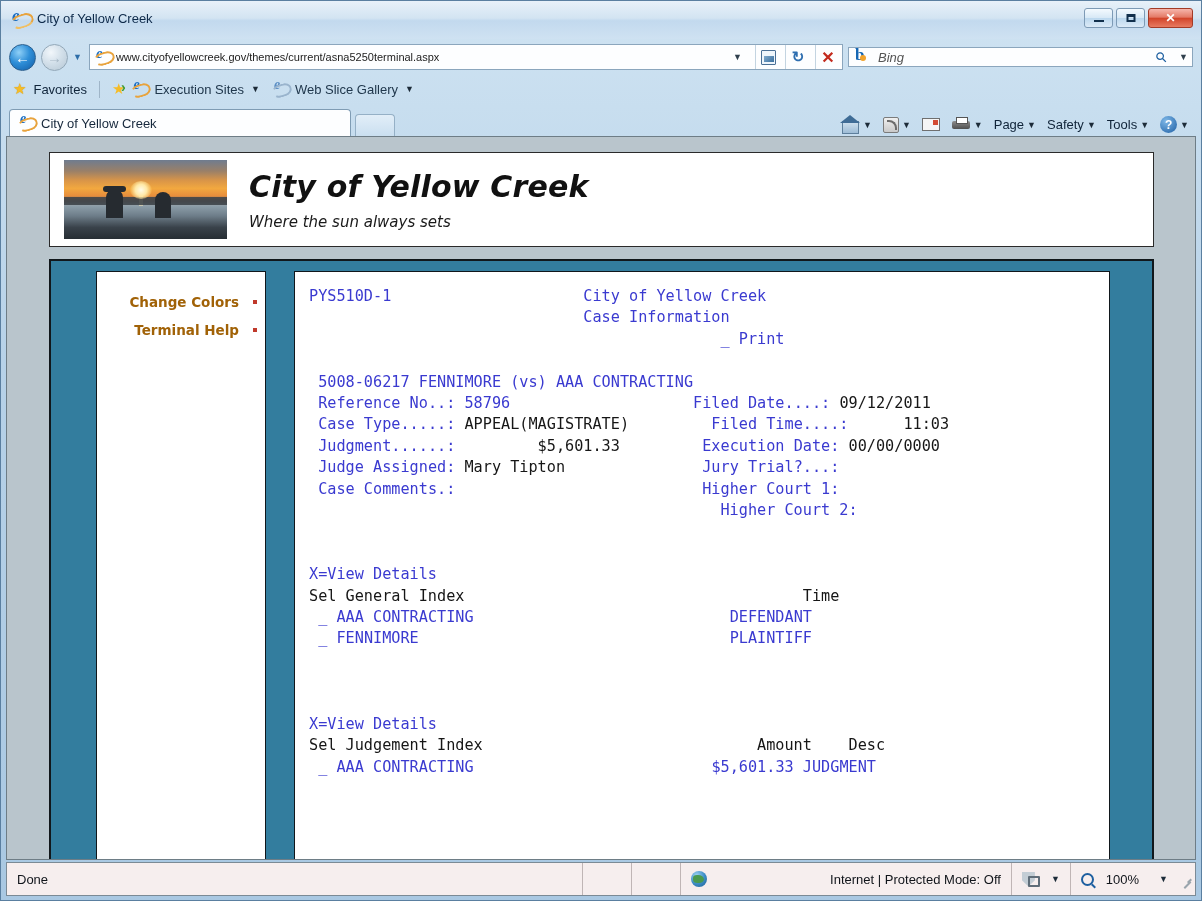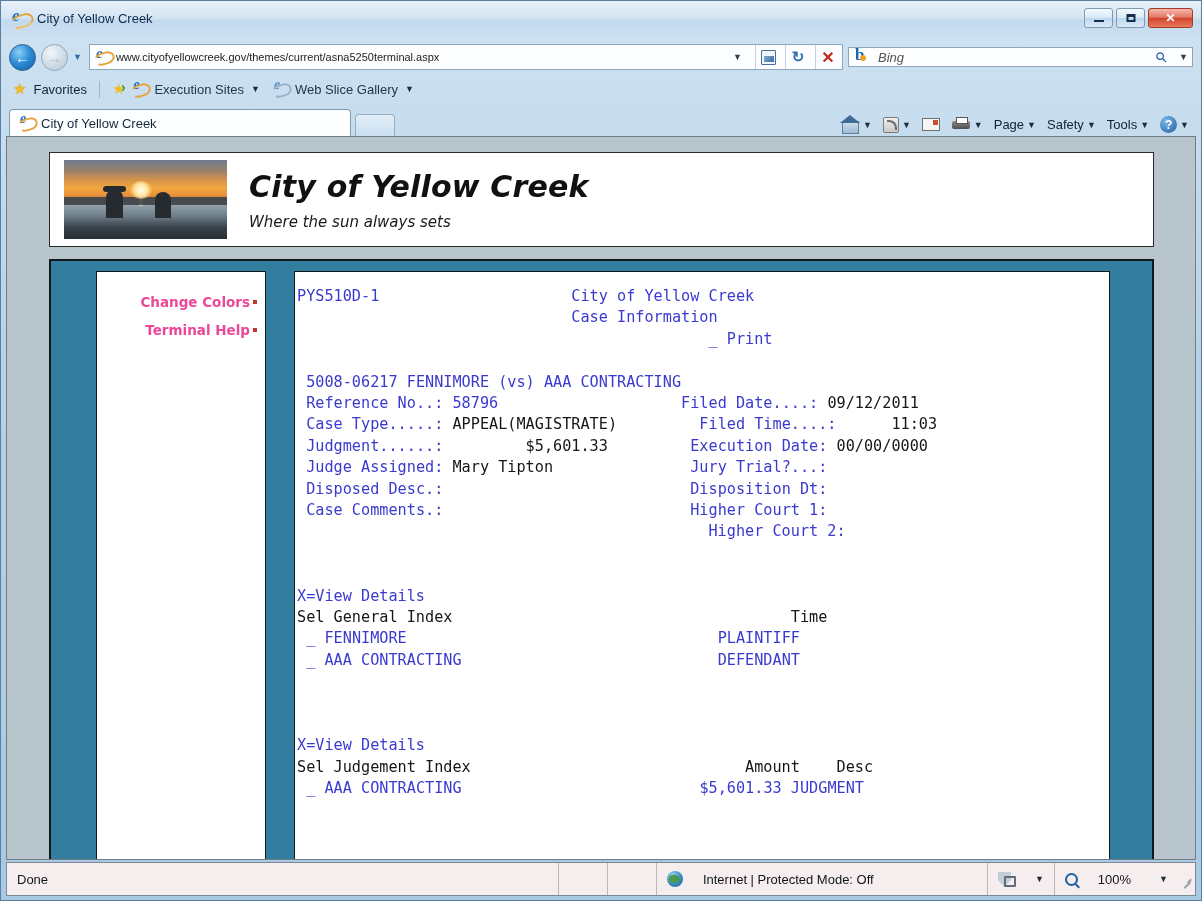--- a/index.html
+++ b/index.html
@@ -243,48 +243,48 @@
     position:absolute; left:42px; top:122px; width:1105px; height:710px;
     background:#337d9e; border:2px solid #11171b;
   }
   #sidebar{
     position:absolute; left:45px; top:10px; width:170px; height:690px;
     background:#ffffff; border:1px solid #11171b;
     padding-top:16px;
   }
   .side-item{
     display:flex; align-items:center; justify-content:flex-end;
-    padding:0 8px 0 0; height:28px; gap:3px;
-    font-family:"DejaVu Sans", sans-serif; font-weight:bold; font-size:13.5px; color:#ec4899;
+    padding:0 8px 0 0; height:28px; gap:14px;
+    font-family:"DejaVu Sans", sans-serif; font-weight:bold; font-size:13.5px; color:#a16207;
   }
   .side-dot{ width:4px;height:4px;background:#c0392b;flex:0 0 auto;}
 
   #terminal{
     position:absolute; left:243px; top:10px; width:816px; height:690px;
     background:#ffffff; border:1px solid #11171b;
     font-family:"DejaVu Sans Mono", monospace;
     font-size:15.2px; line-height:21.4px;
     color:#3a3ad0;
     padding:14px 0 0 0;
     overflow:hidden;
   }
-  .tline{ white-space:pre; padding-left:2px; }
+  .tline{ white-space:pre; padding-left:14px; }
   .blk{ color:#161616; }
   .blu{ color:#3a3ad0; }
   .spacer{ height:21.4px; }
 
   
   #status-bar{
     flex:0 0 34px; height:34px; margin:2px 5px 4px 5px;
     background:#f6eeee; border:1px solid #7b8a95;
     display:flex; align-items:center; font-size:13px; color:#10141a;
   }
   #status-text{ flex:1 1 auto; padding-left:10px;}
   .status-sep{ width:1px;height:100%;background:#bfb5b5;}
-  .status-cell{ display:flex;align-items:center;gap:20px;padding:0 10px;height:100%;}
+  .status-cell{ display:flex;align-items:center;gap:12px;padding:0 10px;height:100%;justify-content:space-between;}
   #status-zone{ flex:0 0 330px; }
   .globe-ico{
     width:16px;height:16px;border-radius:50%;flex:0 0 auto;
     background:radial-gradient(circle at 35% 28%, #9fd2f2 0%, #3e8fc8 50%, #1c5c92 100%);
     position:relative; overflow:hidden;
   }
   .globe-ico::after{
     content:"";position:absolute;left:2px;top:4px;width:11px;height:8px;
     background:#4a9a4f;border-radius:40% 60% 50% 45%;
   }
@@ -464,33 +464,32 @@
         <div class="tline"><span class="blu"> </span><span class="blu">5008-06217 FENNIMORE (vs) AAA CONTRACTING</span></div>
 
         <div class="tline"><span class="blu"> </span><span class="blu">Reference No..:</span><span class="blu"> </span><span class="blu">58796</span><span>                    </span><span class="blu">Filed Date....:</span><span class="blk"> </span><span class="blk">09/12/2011</span></div>
 
         <div class="tline"><span class="blu"> </span><span class="blu">Case Type.....:</span><span class="blk"> </span><span class="blk">APPEAL(MAGISTRATE)</span><span>         </span><span class="blu">Filed Time....:</span><span class="blk"> </span><span class="blk">     11:03</span></div>
 
         <div class="tline"><span class="blu"> </span><span class="blu">Judgment......:</span><span class="blk"> </span><span class="blk">        $5,601.33</span><span>         </span><span class="blu">Execution Date:</span><span class="blk"> </span><span class="blk">00/00/0000</span></div>
 
         <div class="tline"><span class="blu"> </span><span class="blu">Judge Assigned:</span><span class="blk"> </span><span class="blk">Mary Tipton</span><span>               </span><span class="blu">Jury Trial?...:</span></div>
 
-        <div class="tline"><span class="blu"> </span><span class="blu">Disposed Desc.:</span><span>                           </span><span class="blu">Disposition Dt:</span></div>
 
         <div class="tline"><span class="blu"> </span><span class="blu">Case Comments.:</span><span>                           </span><span class="blu">Higher Court 1:</span></div>
 
         <div class="tline"><span>                                             </span><span class="blu">Higher Court 2:</span></div>
 
         <div class="spacer"></div>
         <div class="spacer"></div>
 
         <div class="tline"><span class="blu">X=View Details</span></div>
         <div class="tline"><span class="blk">Sel General Index</span><span class="blk">                                     </span><span class="blk">Time</span></div>
+        <div class="tline"><span class="blu"> </span><span class="blu">_</span><span class="blu"> </span><span class="blu">AAA CONTRACTING</span><span>                            </span><span class="blu">DEFENDANT</span></div>
         <div class="tline"><span class="blu"> </span><span class="blu">_</span><span class="blu"> </span><span class="blu">FENNIMORE</span><span>                                  </span><span class="blu">PLAINTIFF</span></div>
-        <div class="tline"><span class="blu"> </span><span class="blu">_</span><span class="blu"> </span><span class="blu">AAA CONTRACTING</span><span>                            </span><span class="blu">DEFENDANT</span></div>
 
         <div class="spacer"></div>
         <div class="spacer"></div>
         <div class="spacer"></div>
 
         <div class="tline"><span class="blu">X=View Details</span></div>
         <div class="tline"><span class="blk">Sel Judgement Index</span><span class="blk">                              </span><span class="blk">Amount</span><span class="blk">    </span><span class="blk">Desc</span></div>
         <div class="tline"><span class="blu"> </span><span class="blu">_</span><span class="blu"> </span><span class="blu">AAA CONTRACTING</span><span>                          </span><span class="blu">$5,601.33</span><span class="blu"> </span><span class="blu">JUDGMENT</span></div>
 
         <div class="spacer"></div>

